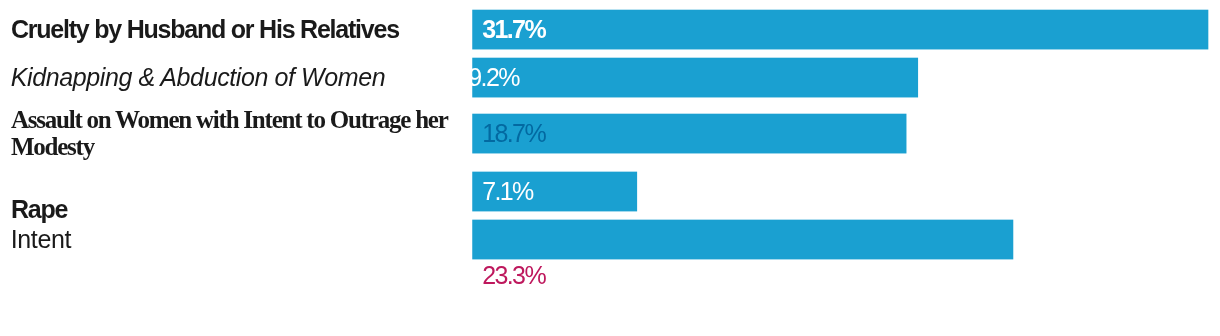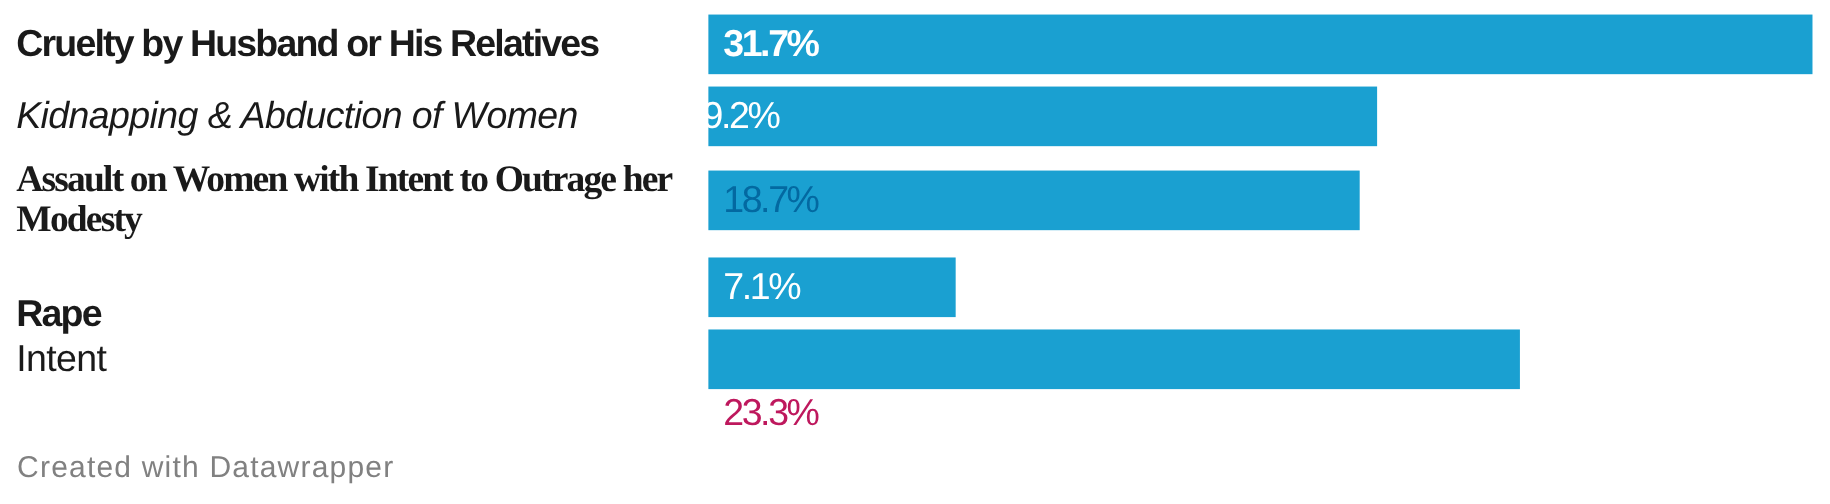--- a/index.html
+++ b/index.html
@@ -55,14 +55,13 @@
       <div class="bar-row" style="top: 171.65px; height: 39.75px;">
     <div class="bar-value-label" style="left: 482.15px; top: 0px; height: 28px; line-height: 39.75px; color: rgb(255, 255, 255);">7.1%</div>
     <div class="bar-category-label is-bold" style="color: rgb(26, 26, 26); top: 24px;">Rape</div>
   </div>
       <div class="bar-row" style="top: 219.65px; height: 39.75px;">
     <div class="bar-value-label" style="left: 482.15px; top: 0px; height: 39.75px; line-height: 39.75px; color: #be185d; margin-top: 36px;">23.3%</div>
     <div class="bar-category-label" style="color: rgb(26, 26, 26); top: 6.67188px;">Intent</div>
   </div>
     </div>
 
-  <div class="chart-credit" style="top: 301px; color: rgb(129, 129, 129);">Created with Datawrapper</div>
 </div>
 
 </body></html>

